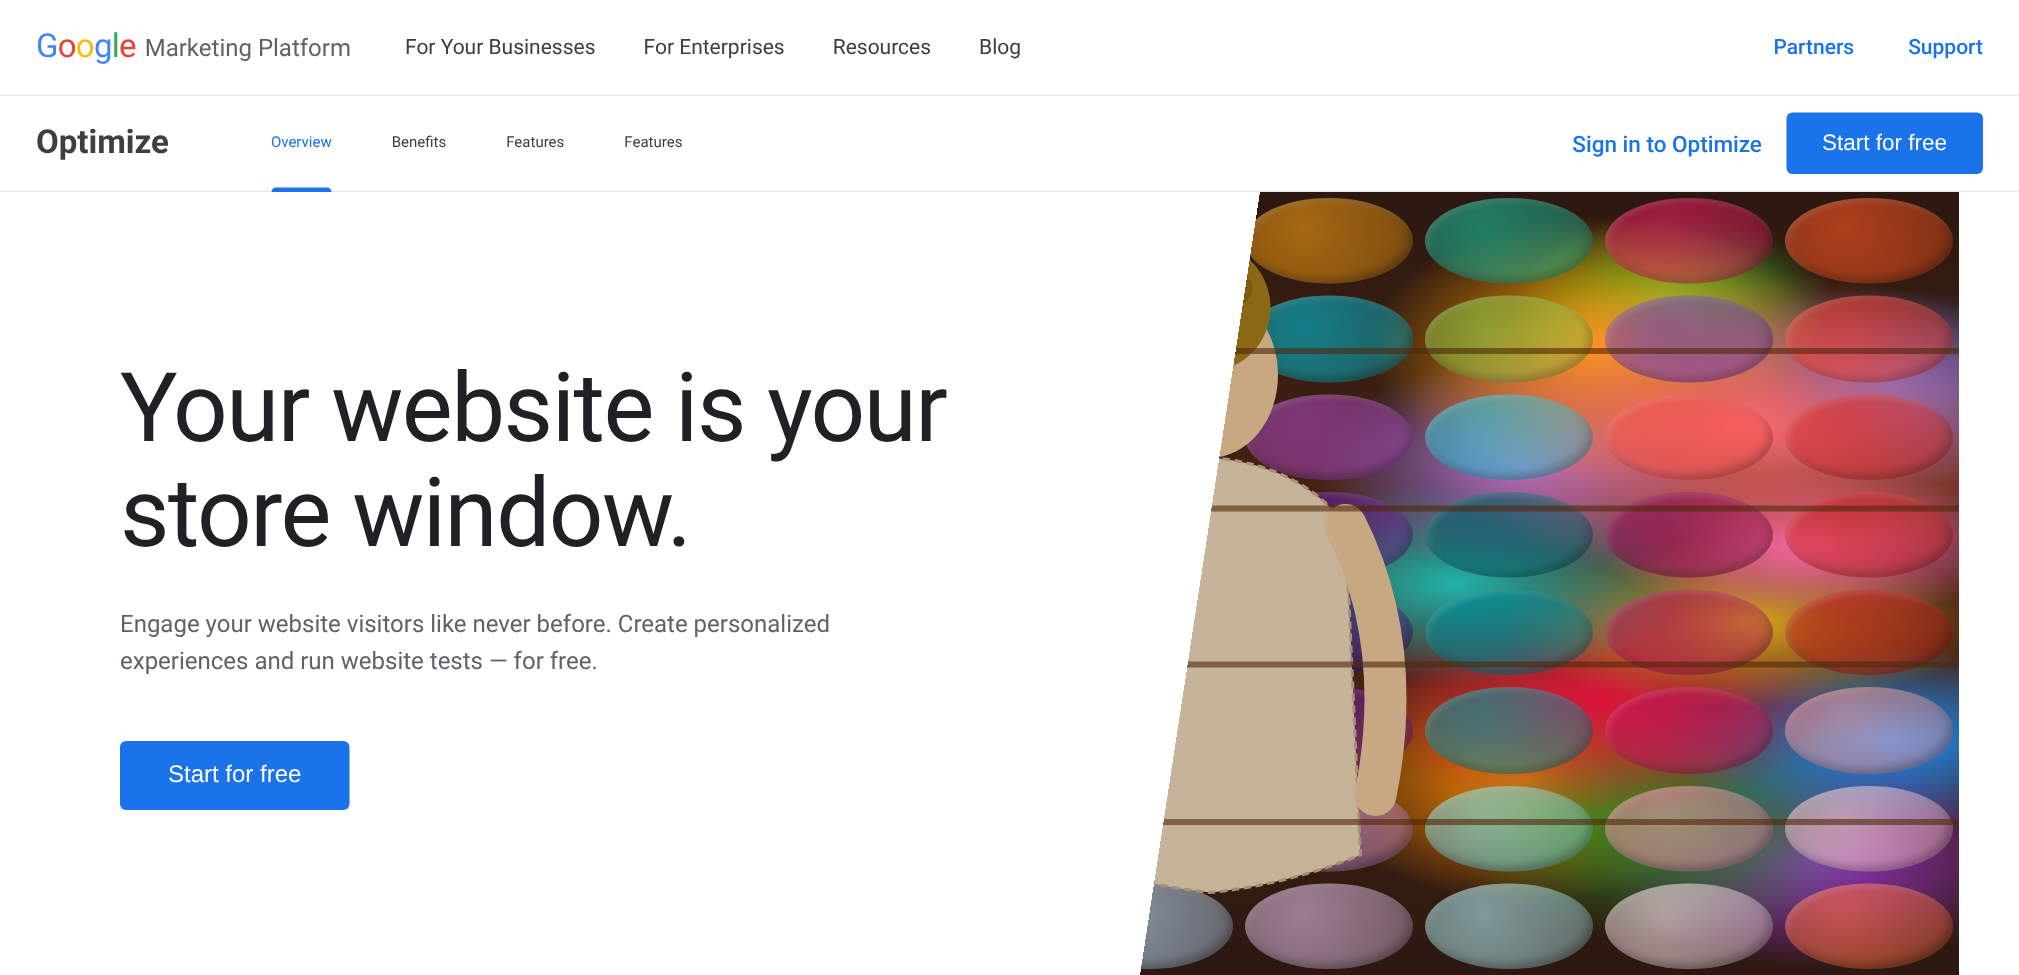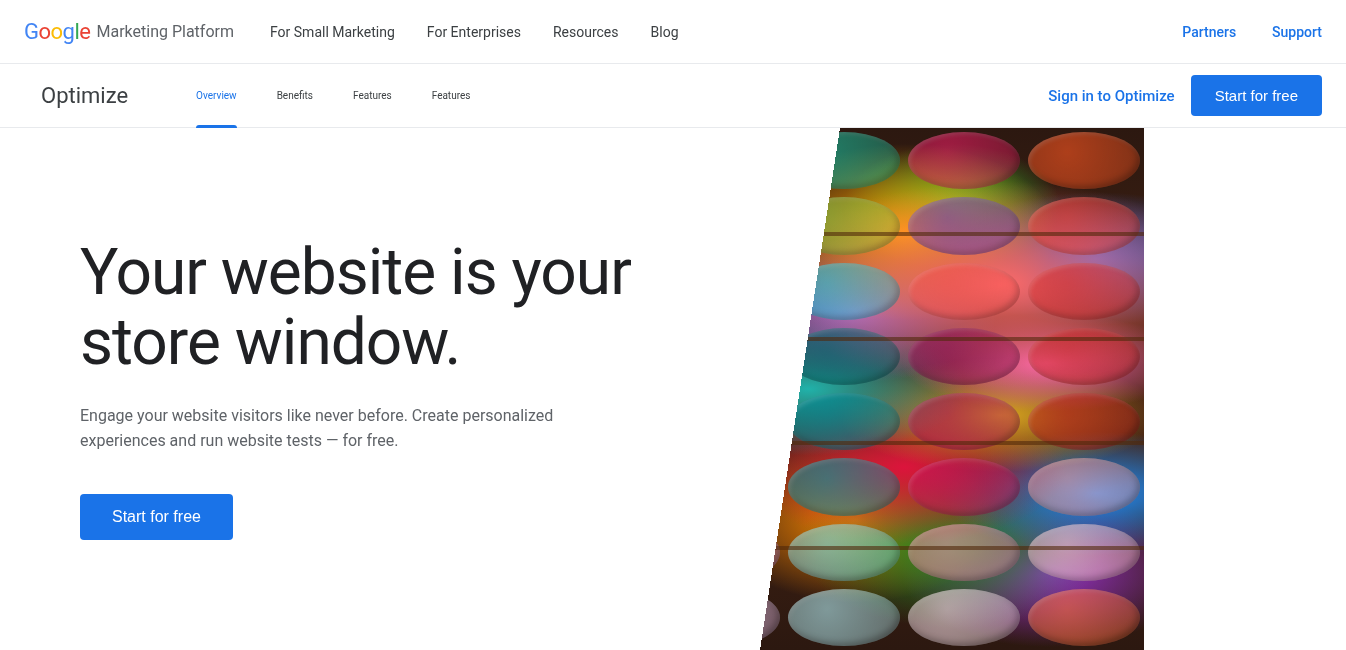--- a/index.html
+++ b/index.html
@@ -65,23 +65,22 @@
       display: flex;
       align-items: center;
       padding: 0 24px;
       height: 64px;
       border-bottom: 1px solid #e8eaed;
       background: #fff;
     }
     .sub-nav-brand {
       font-size: 22px;
       color: #3c4043;
-      font-weight: 400;
+      font-weight: 700;
       margin-right: 48px;
-      margin-left: 17px;
     }
     .sub-nav-links {
       display: flex;
       align-items: center;
       gap: 0;
       flex: 1;
     }
     .sub-nav-link {
       font-size: 10px;
       color: #3c4043;
@@ -125,21 +124,21 @@
       padding: 12px 24px;
       border-radius: 4px;
       font-size: 15px;
       font-weight: 500;
       cursor: pointer;
     }
 
     
     .hero {
       position: relative;
-      width: 1144px;
+      width: 1306px;
       height: 522px;
       overflow: hidden;
       background: #0c4a6e;
     }
 
     
     .hero-image {
       position: absolute;
       right: 0;
       top: 0;
@@ -230,21 +229,21 @@
 <body>
 
 <nav class="top-nav">
   <div class="top-nav-logo">
     <span class="google-logo">
       <span class="g-blue">G</span><span class="g-red">o</span><span class="g-yellow">o</span><span class="g-blue">g</span><span class="g-green">l</span><span class="g-red">e</span>
     </span>
     <span class="logo-text">Marketing Platform</span>
   </div>
   <div class="top-nav-links">
-    <a class="top-nav-link">For Small Marketing</a>
+    <a class="top-nav-link">For Your Businesses</a>
     <a class="top-nav-link">For Enterprises</a>
     <a class="top-nav-link">Resources</a>
     <a class="top-nav-link">Blog</a>
   </div>
   <div class="top-nav-right">
     <a class="top-nav-right-link">Partners</a>
     <a class="top-nav-right-link">Support</a>
   </div>
 </nav>
 

